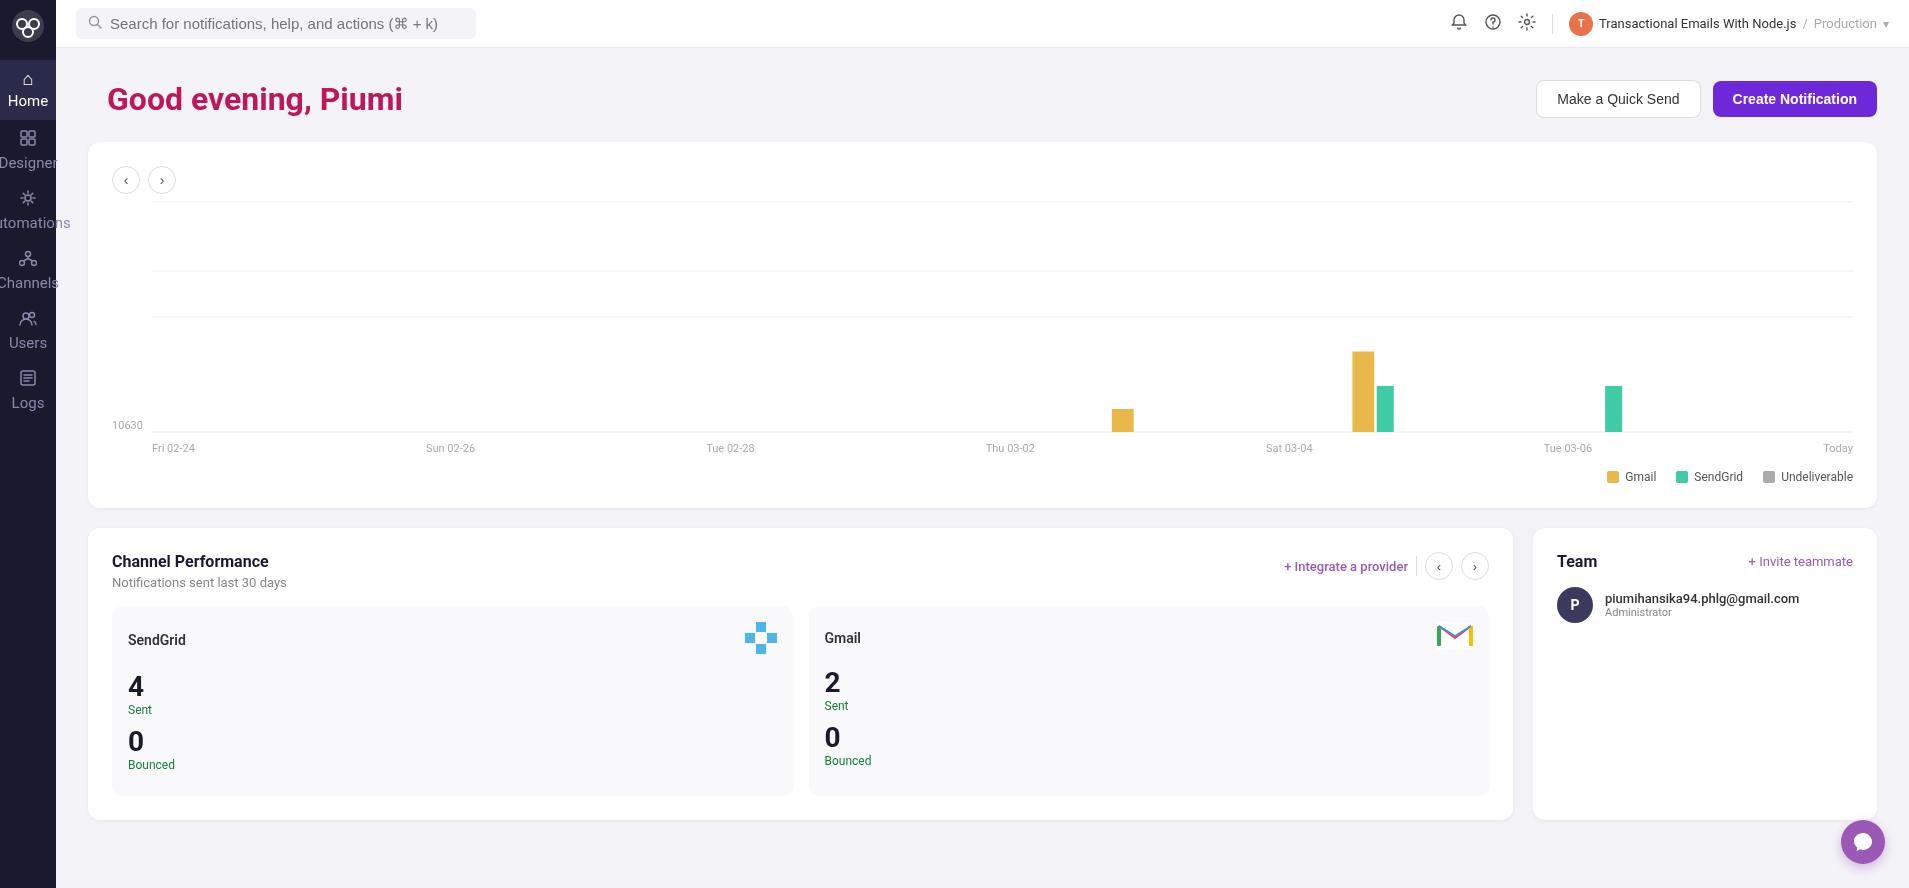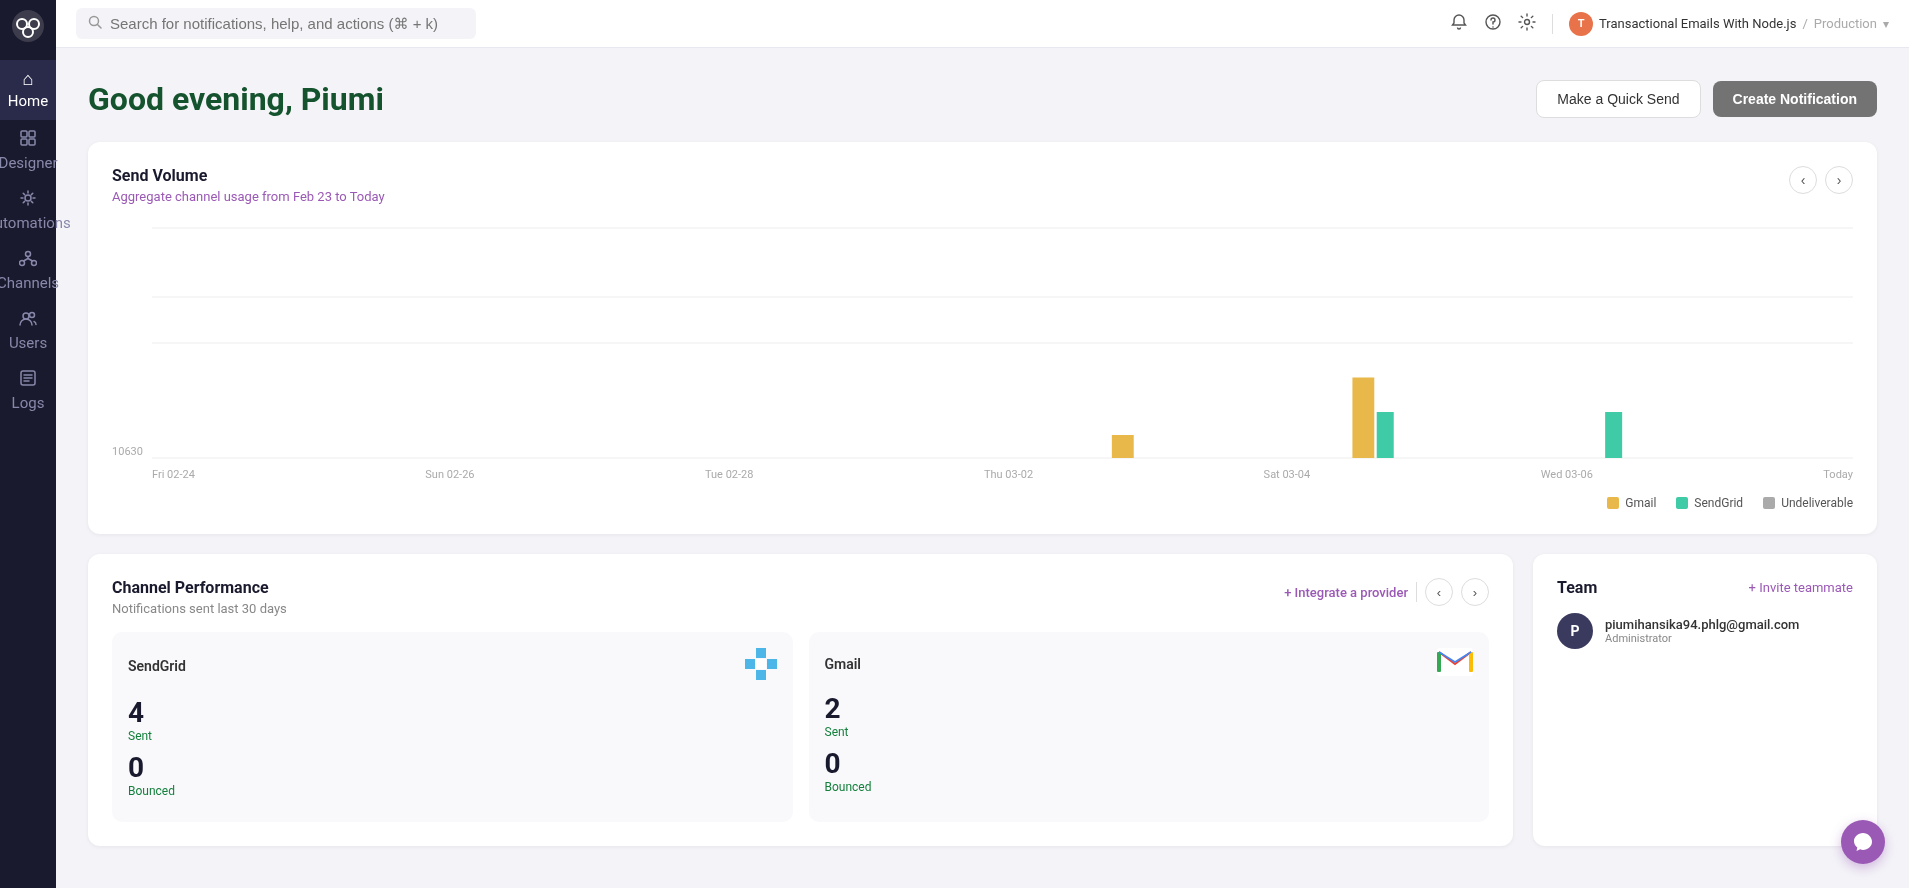--- a/index.html
+++ b/index.html
@@ -119,42 +119,43 @@
     
     .page-header {
       display: flex;
       align-items: center;
       justify-content: space-between;
       margin-bottom: 24px;
     }
     .page-title {
       font-size: 32px;
       font-weight: 700;
-      color: #14532d;
+      color: #be185d;
+      margin-left: 19px;
     }
     .header-actions {
       display: flex;
       gap: 12px;
       align-items: center;
     }
     .btn-secondary {
       padding: 10px 20px;
       border: 1.5px solid #ddd;
       border-radius: 8px;
       background: #fff;
       font-size: 14px;
       color: #333;
       cursor: pointer;
       font-weight: 500;
     }
     .btn-primary {
       padding: 10px 20px;
       border: none;
       border-radius: 8px;
-      background: #737373;
+      background: #6d28d9;
       color: #fff;
       font-size: 14px;
       cursor: pointer;
       font-weight: 600;
     }
 
     
     .card {
       background: #fff;
       border-radius: 12px;
@@ -463,26 +464,20 @@
     <div class="page-header">
       <h1 class="page-title">Good evening, Piumi</h1>
       <div class="header-actions">
         <button class="btn-secondary">Make a Quick Send</button>
         <button class="btn-primary">Create Notification</button>
       </div>
     </div>
 
     <div class="card">
       <div style="display:flex; align-items:flex-start; justify-content:space-between">
-        <div>
-          <div class="card-title">Send Volume</div>
-          <div class="card-subtitle">
-            <span>Aggregate channel usage from </span><span style="color:#9b59b6">Feb 23 to Today</span>
-          </div>
-        </div>
         <div style="display:flex; gap:8px; align-items:center">
           <button class="chart-nav-btn">‹</button>
           <button class="chart-nav-btn">›</button>
         </div>
       </div>
 
       <div class="chart-area">
 
         <div class="chart-y-labels">
           <span class="chart-y-label">10</span>
@@ -507,21 +502,21 @@
             <rect x="1196" y="176" width="14" height="44" fill="#3ecba5"></rect>
           </svg>
         </div>
 
         <div class="chart-x-labels">
           <span class="chart-x-label">Fri 02-24</span>
           <span class="chart-x-label">Sun 02-26</span>
           <span class="chart-x-label">Tue 02-28</span>
           <span class="chart-x-label">Thu 03-02</span>
           <span class="chart-x-label">Sat 03-04</span>
-          <span class="chart-x-label">Wed 03-06</span>
+          <span class="chart-x-label">Tue 03-06</span>
           <span class="chart-x-label">Today</span>
         </div>
       </div>
 
       <div class="chart-legend">
         <div class="legend-item">
           <div class="legend-dot" style="background:#e8b84b"></div>
           <span>Gmail</span>
         </div>
         <div class="legend-item">

